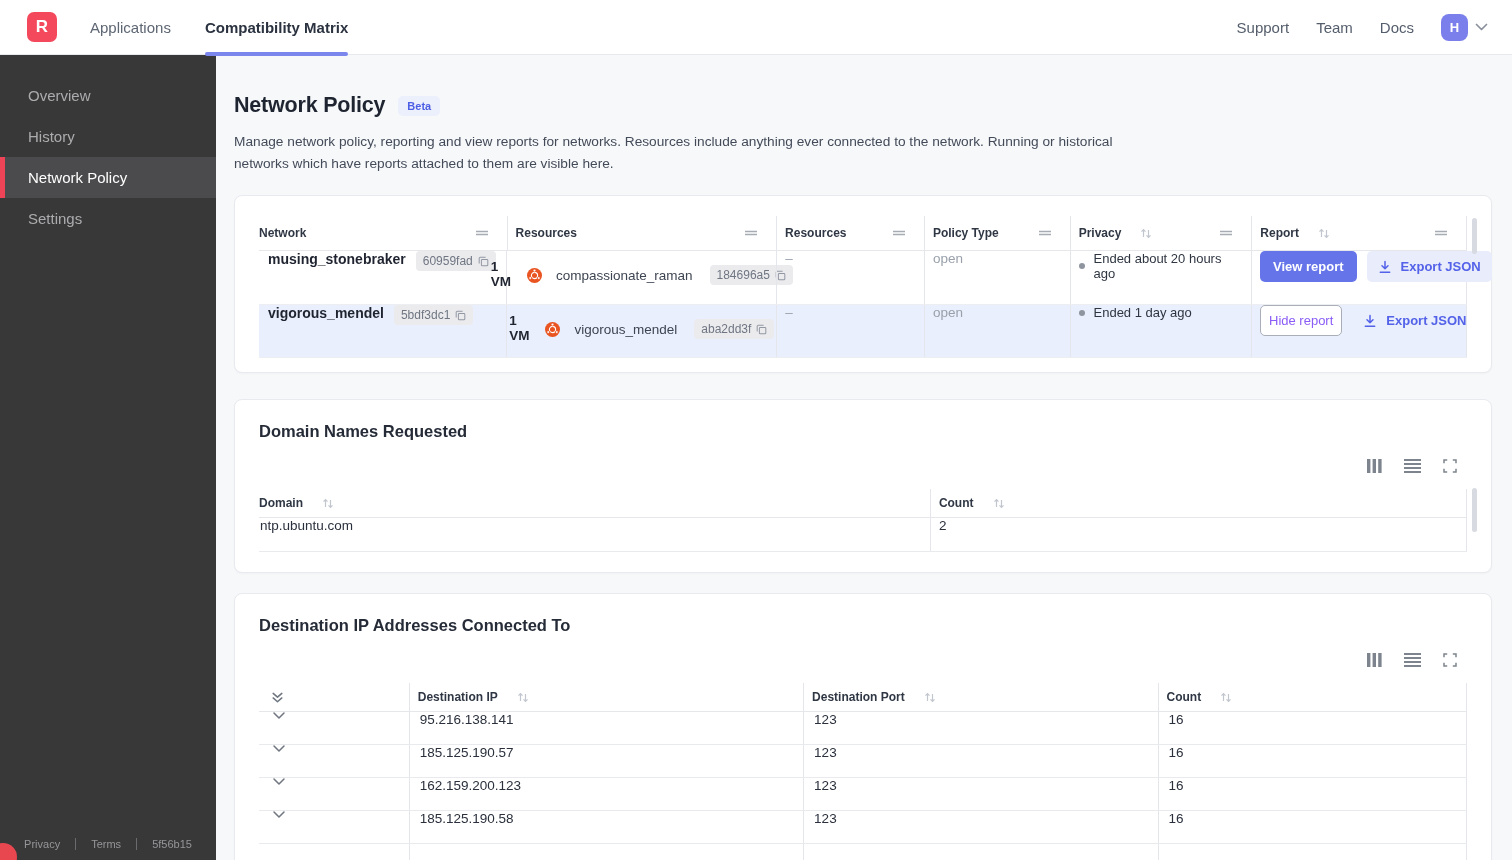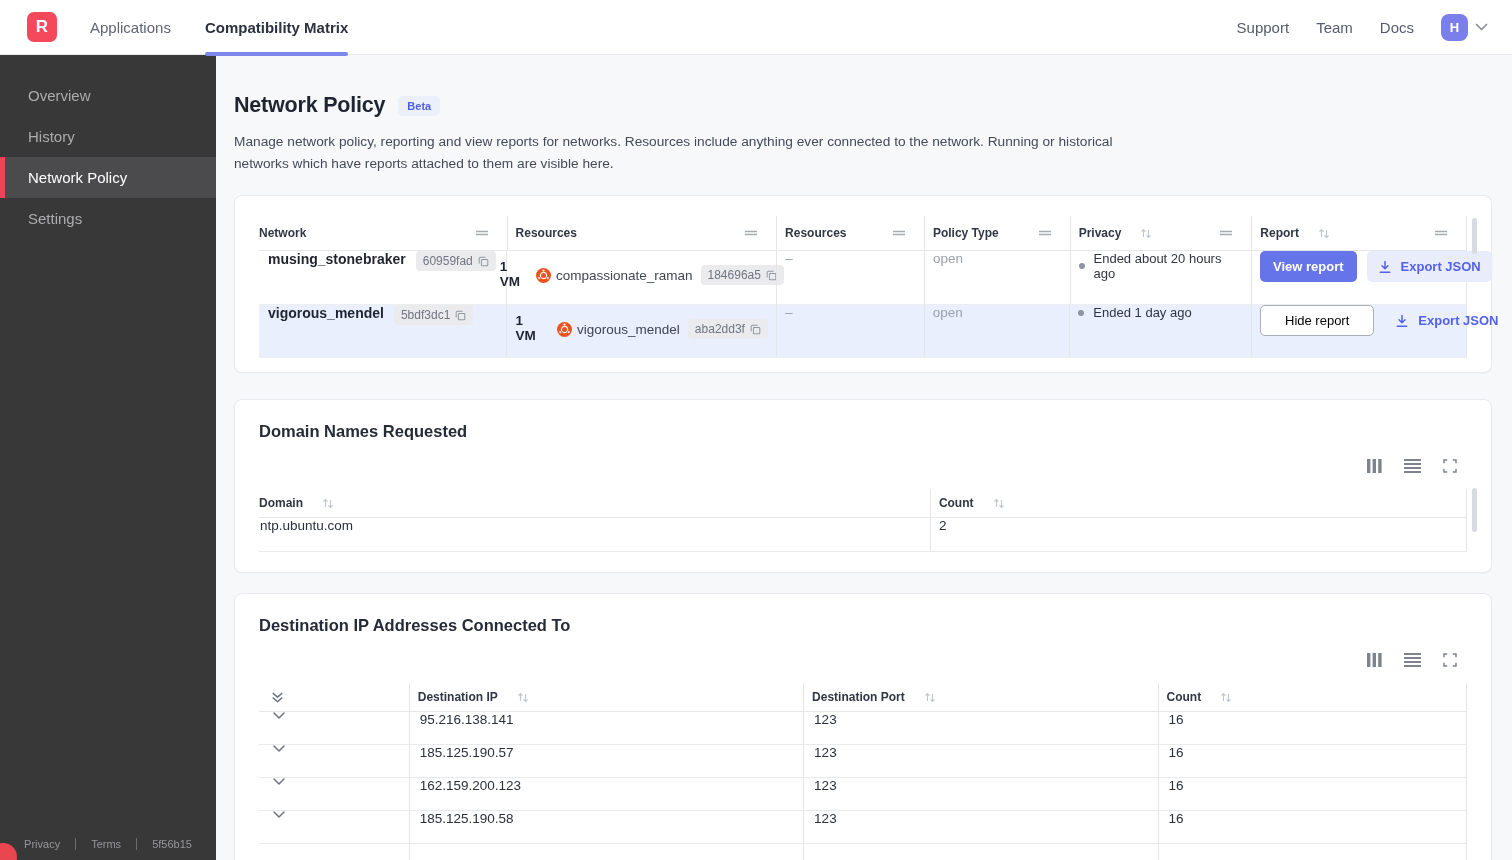--- a/index.html
+++ b/index.html
@@ -88,29 +88,29 @@
   .net-tbody { border-bottom:1px solid #EDEEF1; }
   .net-row.highlight { background:#E9EFFC; }
   .net-row .cell:first-child { padding-left:9px; }
   .net-name { font-size:14px; font-weight:700; color:#1F2430; }
   .pill {
     display:inline-flex; align-items:center; gap:5px; background:#EBEBEE;
     border-radius:4px; padding:3px 7px; font-size:12px; color:#6F7682; margin-left:10px; white-space:nowrap;
   }
   .c-resources { flex-direction:row; justify-content:center; align-items:flex-start; padding-top:8px; padding-bottom:8px; }
   .vm-count { font-size:13.5px; font-weight:700; color:#1F2430; }
-  .vm-line { display:flex; align-items:center; gap:5px; margin-top:6px; font-size:13.5px; color:#3E4552;margin-left:16px; }
+  .vm-line { display:flex; align-items:center; gap:14px; margin-top:6px; font-size:13.5px; color:#3E4552;margin-left:16px; }
   .vm-line .pill { margin-left:3px; }
   .muted { color:#9AA1AB; font-size:13.5px; }
   .status-wrap { display:flex; align-items:center; gap:9px; font-size:13px; color:#2F3642; }
   .status-dot { width:6px; height:6px; border-radius:50%; background:#8F959E; flex:none; }
   .report-cell { gap:10px; }
   .btn { font-family:inherit; font-size:13px; border-radius:5px; cursor:pointer; white-space:nowrap; }
   .btn-primary { background:#6674E9; color:#fff; font-weight:700; padding:8px 13px; border:none; }
-  .btn-outline { background:#fff; color:#000000; font-weight:500; padding:7px 24px; border:1px solid #A9AEB7; }
+  .btn-outline { background:#fff; color:#8b5cf6; font-weight:500; padding:7px 8px; border:1px solid #A9AEB7; }
   .btn-export { display:inline-flex; align-items:center; gap:9px; color:#5362E8; font-weight:700; padding:8px 11px; background:#E9ECFB; border:none; }
   .btn-export.flat { background:transparent; }
 
   
   .toolbar { display:flex; justify-content:flex-end; align-items:center; gap:22px; margin-top:18px; padding-right:10px; }
   .tool-icon { cursor:pointer; display:flex; align-items:center; }
 
   
   .dom-table { margin-top:16px; }
   .dc1{width:672px;} .dc2{width:538px;}

